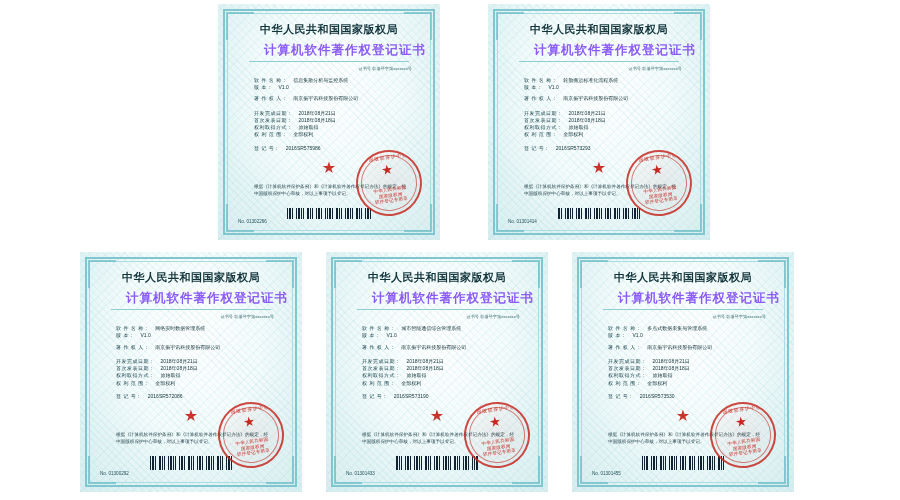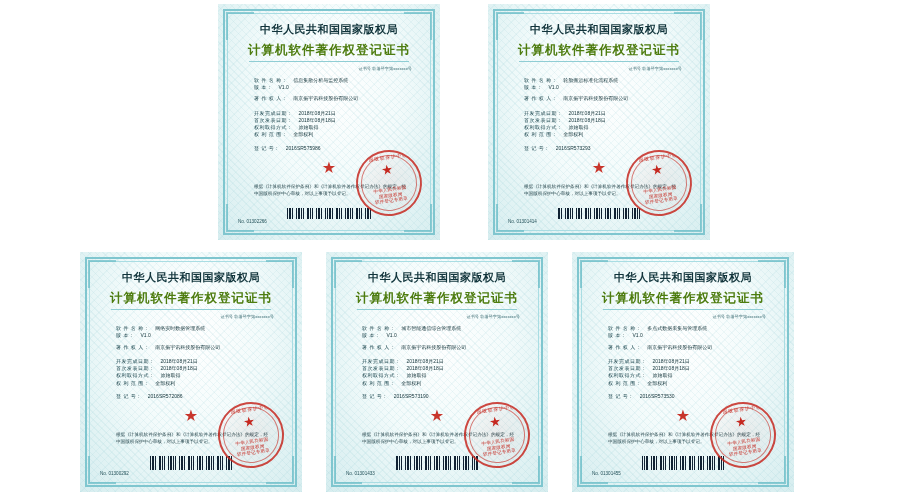--- a/index.html
+++ b/index.html
@@ -67,24 +67,24 @@
   }
 
   .issuer{
     text-align:center;
     font-family:"Liberation Serif","DejaVu Serif",serif;
     font-weight:bold;
     letter-spacing:.5px;
     color:#11343b;
   }
   .title{
-    text-align:center;
+    text-align:right;
     font-family:Liberation Mono, monospace;
     font-weight:bold;
-    color:#4d7c0f;
+    color:#8b5cf6;
     letter-spacing:1px;
   }
   .title-rule{
     margin:2px auto 0 auto;
     height:1px;background:#8fcdd4;
   }
   .meta-note{
     text-align:right;
     color:#3a6b72;
   }

